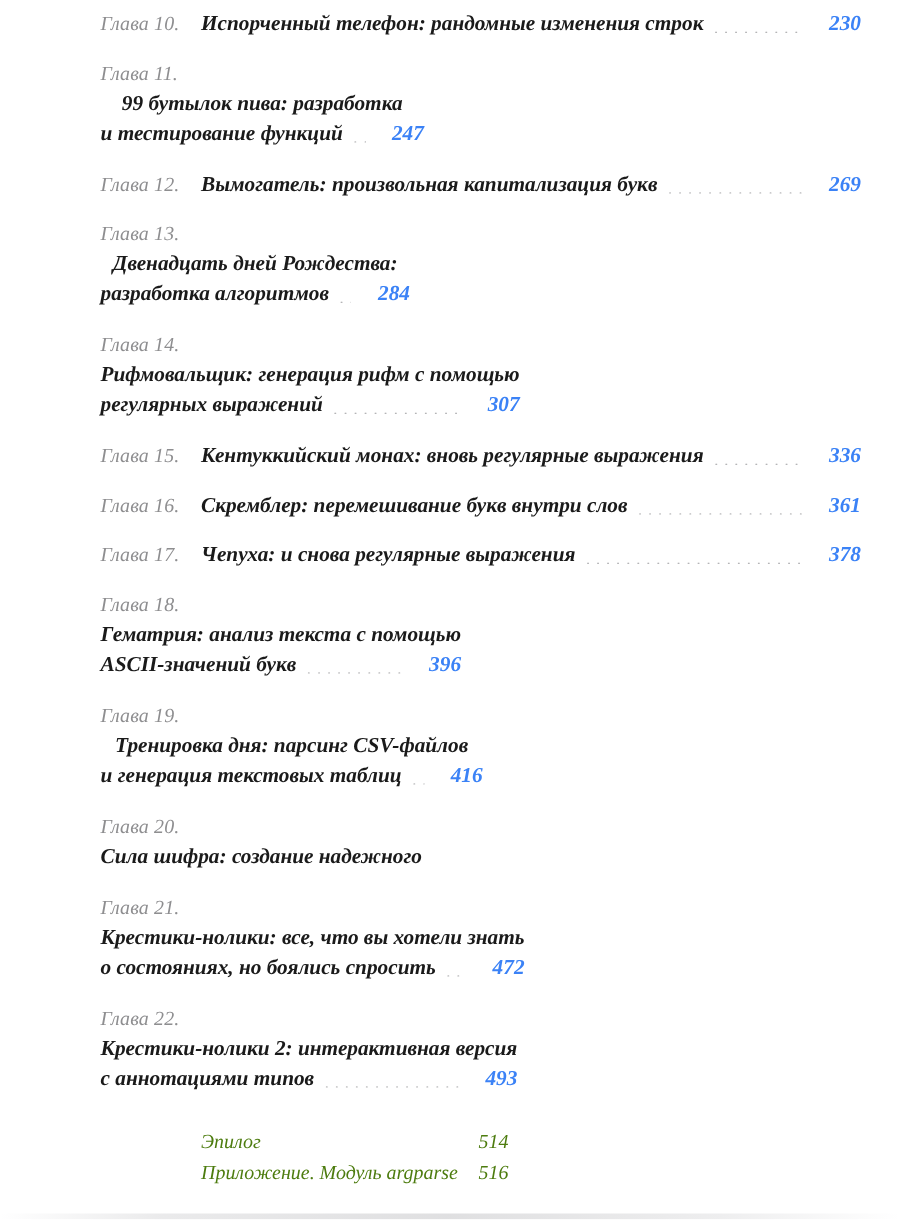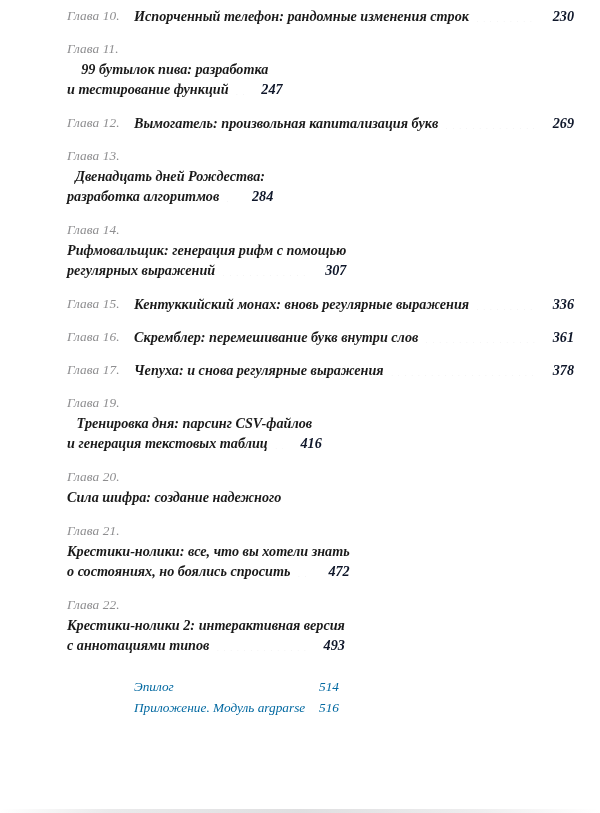--- a/index.html
+++ b/index.html
@@ -88,35 +88,35 @@
     font-style: normal;
     font-weight: normal;
   }
   .page-num {
     flex: 0 0 auto;
     width: 34px;
     text-align: right;
     font-style: italic;
     font-weight: bold;
     font-size: 14.2px;
-    color: #0f172a;
+    color: #3b82f6;
   }
 
   
   .backmatter {
     margin-top: 22px;
     padding-left: 67px;
   }
   .bm-row {
     display: flex;
     align-items: baseline;
     font-style: italic;
     font-size: 13.3px;
     line-height: 20.5px;
-    color: #0369a1;
+    color: #4d7c0f;
   }
   .bm-title {
     flex: 0 0 auto;
     width: 185px;
     white-space: nowrap;
   }
   .bm-page {
     flex: 0 0 auto;
     text-align: right;
   }
@@ -232,20 +232,33 @@
       <div class="chap-label">Глава 17.</div>
       <div class="entry-body">
         <div class="title-line">
           <span class="title-text">Чепуха: и снова регулярные выражения</span>
           <span class="leader"></span>
           <span class="page-num">378</span>
         </div>
       </div>
     </div>
 
+    <div class="entry two-line">
+      <div class="chap-label">Глава 18.</div>
+      <div class="entry-body">
+        <div class="title-line">
+          <span class="title-text">Гематрия: анализ текста с помощью</span>
+        </div>
+        <div class="title-line">
+          <span class="title-text">ASCII-значений букв</span>
+          <span class="leader"></span>
+          <span class="page-num">396</span>
+        </div>
+      </div>
+    </div>
 
     <div class="entry two-line">
       <div class="chap-label">Глава 19.</div>
       <div class="entry-body">
         <div class="title-line">
           <span class="title-text">Тренировка дня: парсинг CSV-файлов</span>
         </div>
         <div class="title-line">
           <span class="title-text">и генерация текстовых таблиц</span>
           <span class="leader"></span>

